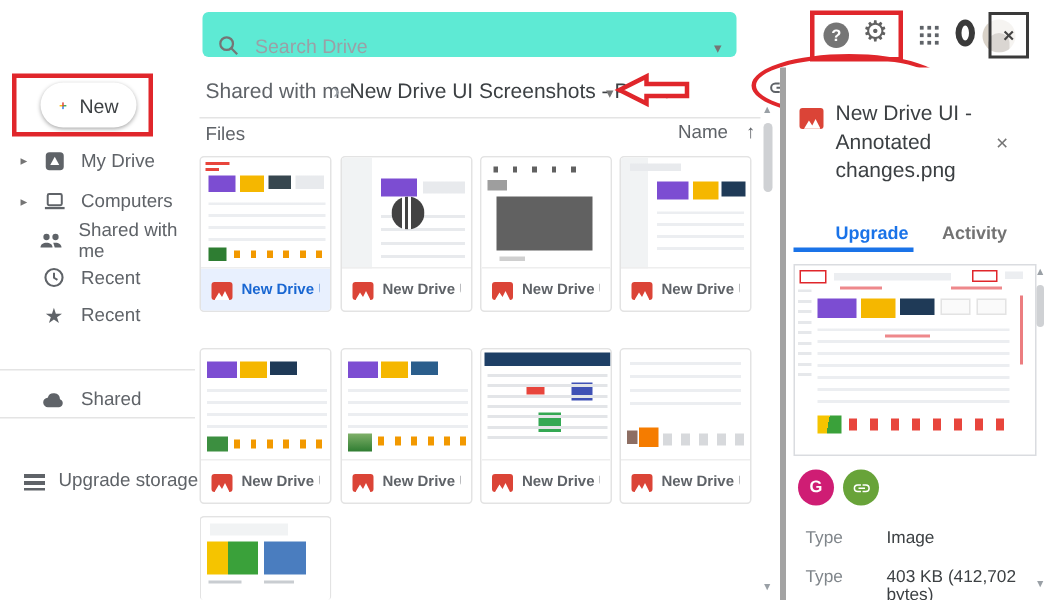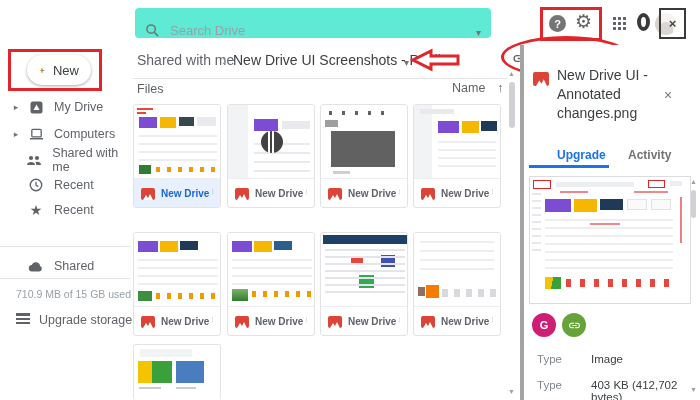--- a/index.html
+++ b/index.html
@@ -39,21 +39,21 @@
   .ann-ellipse{left:501px;top:36px;width:130px;height:42px;border:3px solid var(--red);border-radius:50%}
 
   
   .newbtn{left:27px;top:55px;width:64px;height:30px;border-radius:16px;background:#fff;box-shadow:0 1px 3px rgba(0,0,0,.35);display:flex;align-items:center;gap:8px;padding:0 12px;font-size:13px;color:#3c4043}
   .side-item{left:0;width:130px;height:22px;display:flex;align-items:center;font-size:12.5px;color:#5f6368}
   .side-item .caret-r{width:16px;text-align:center;font-size:9px;color:#757575;margin-left:8px}
   .side-item .nocar{width:16px;margin-left:8px}
   .side-item .sic{width:16px;height:16px;margin:0 10px 0 4px;display:flex;align-items:center;justify-content:center}
   .side-div{left:0;width:130px;height:1px;background:#e4e4e4}
   .storage-text{left:16px;top:288px;font-size:10.5px;color:#9aa0a6}
-  .upgrade{left:16px;top:313px;display:flex;align-items:flex-start;gap:9px;font-size:12.5px;color:#5f6368}
+  .upgrade{left:16px;top:313px;display:flex;align-items:flex-end;gap:9px;font-size:12.5px;color:#5f6368}
   .bars{width:14px;height:11px;background:repeating-linear-gradient(180deg,#5f6368 0 2.5px,transparent 2.5px 4.5px)}
   .star-g{font-size:14px;color:#5f6368;line-height:1}
 
   
   .files-label{left:137px;top:82px;font-size:12.5px}
   .sort{left:452px;top:81px;font-size:12.5px;display:flex;gap:12px;align-items:center}
   .card{width:88px;height:104px;border:1px solid #e3e3e3;border-radius:3px;background:#fff;overflow:hidden}
   .thumb{position:relative;width:100%;height:74px;background:#fff;border-bottom:1px solid #eee}
   .cfoot{height:29px;display:flex;align-items:center;gap:6px;padding:0 7px}
   .cfoot.sel{background:var(--selbg)}
@@ -291,21 +291,20 @@
     <span class="nocar"></span>
     <span class="sic">
       <svg width="16" height="11" viewBox="0 0 16 11">
           <path d="M4.2 10.5a3.2 3.2 0 0 1-.4-6.4A4.2 4.2 0 0 1 12 5.1a2.8 2.8 0 0 1-.6 5.4z" fill="#5f6368"></path>
         </svg>
     </span>
     <span>Shared</span>
   </div>
 
   <div class="abs side-div" style="top:278px"></div>
-  <div class="abs storage-text">710.9 MB of 15 GB used</div>
   <div class="abs upgrade">
     <span class="bars"></span>
     <span>Upgrade storage</span>
   </div>
 
   <div class="abs files-label">Files</div>
   <div class="abs sort">
     <span>Name</span>
     <span>↑</span>
   </div>

